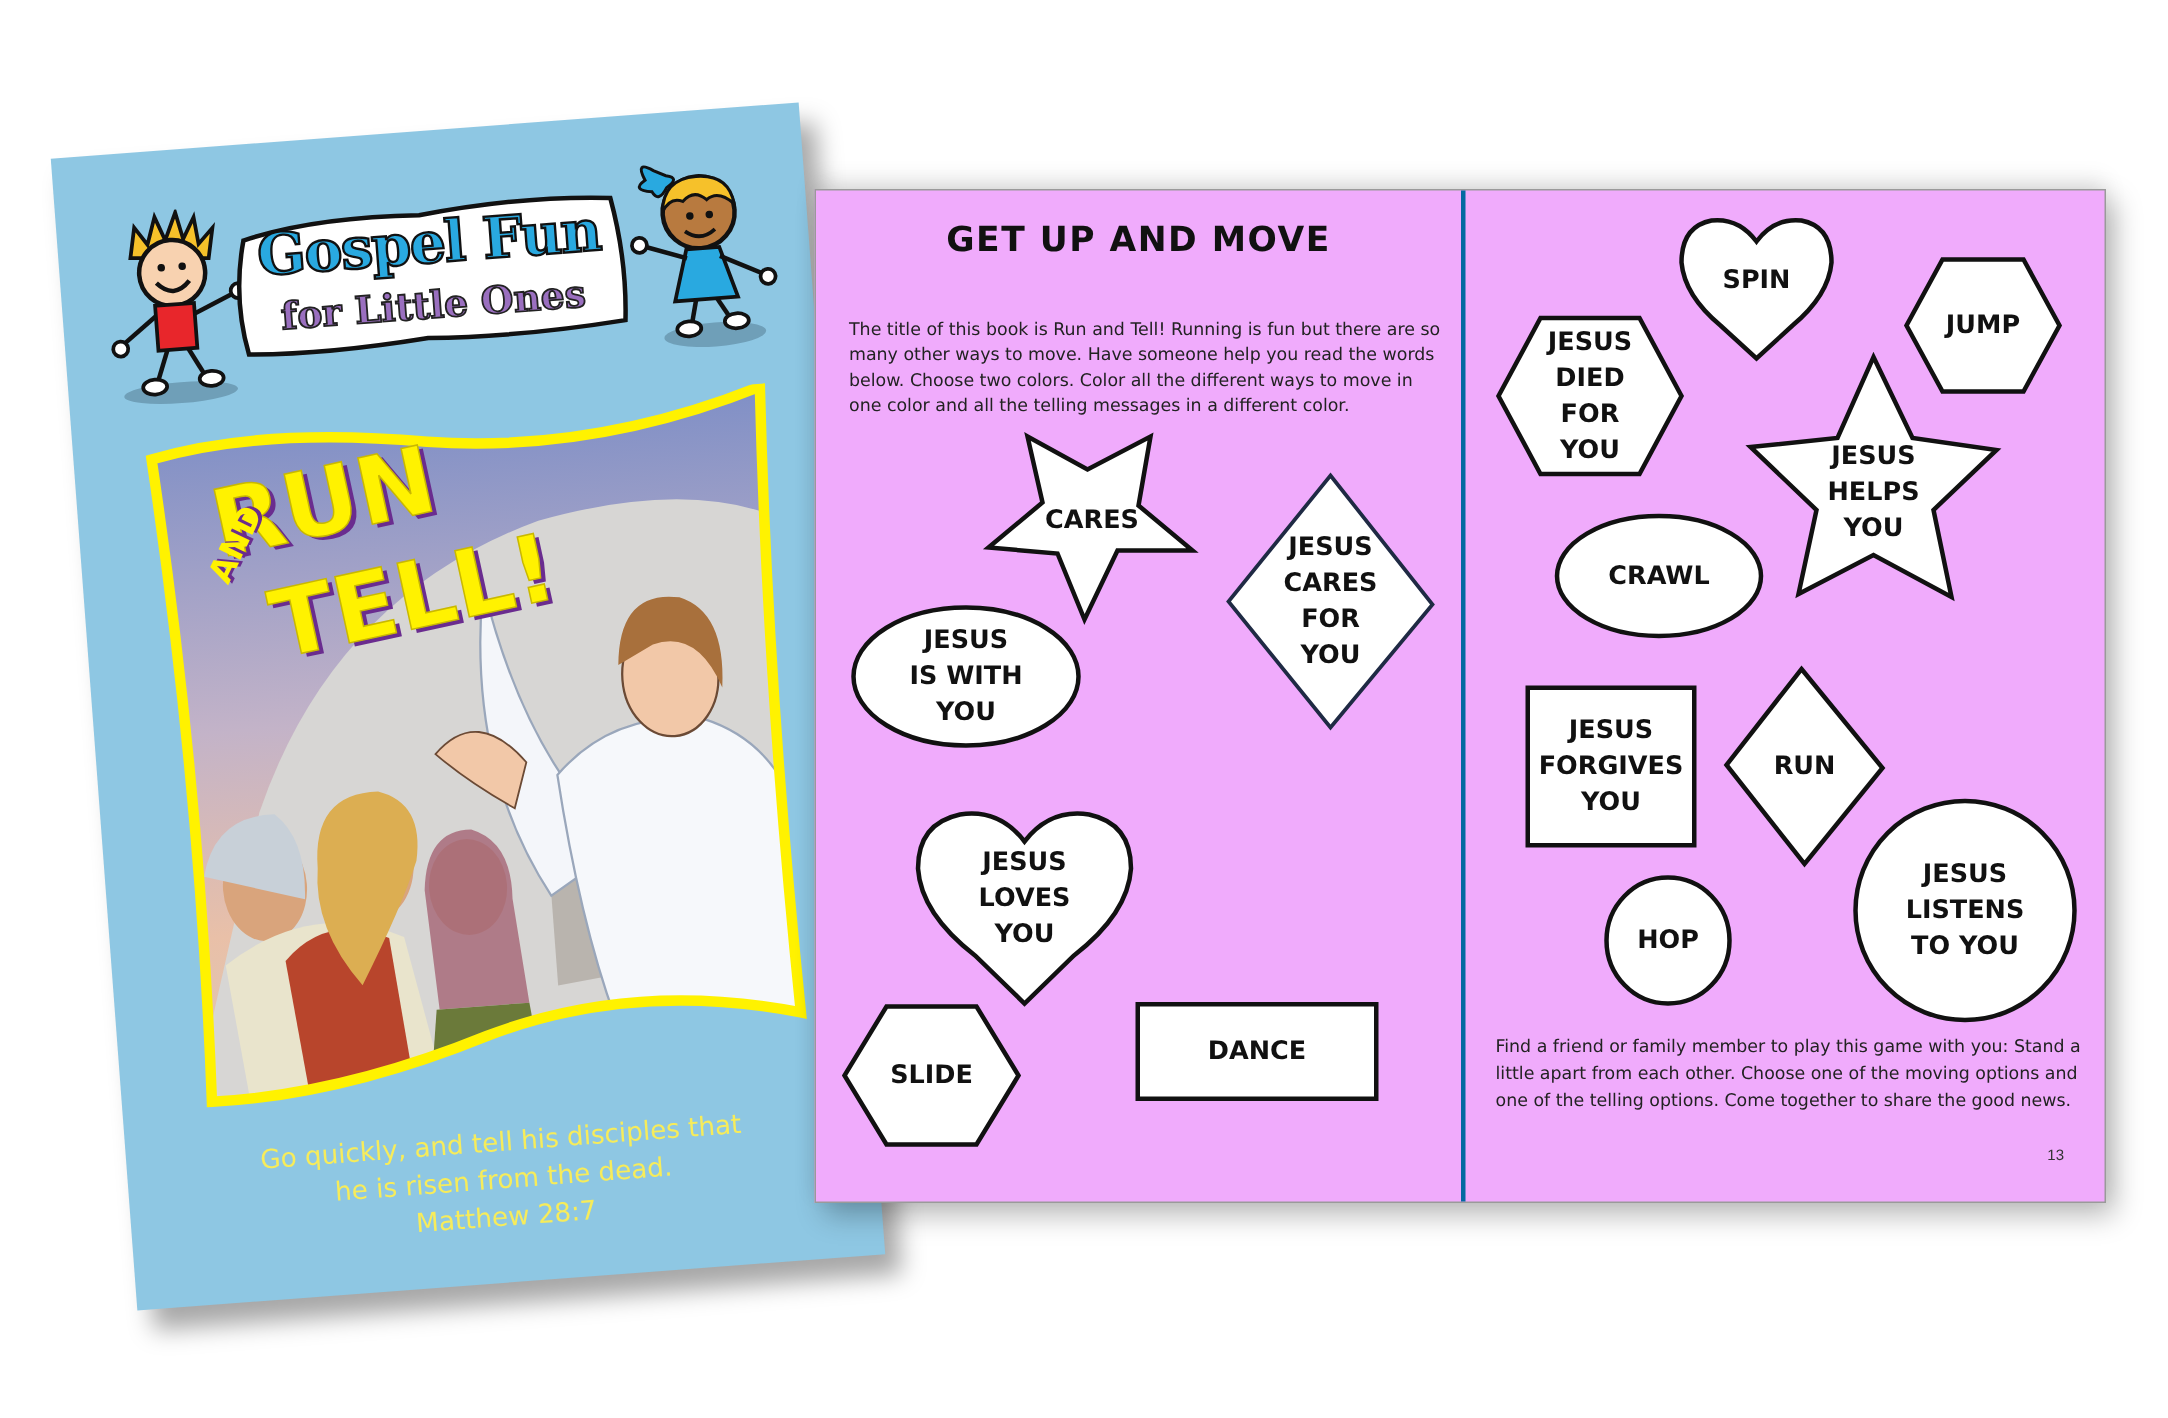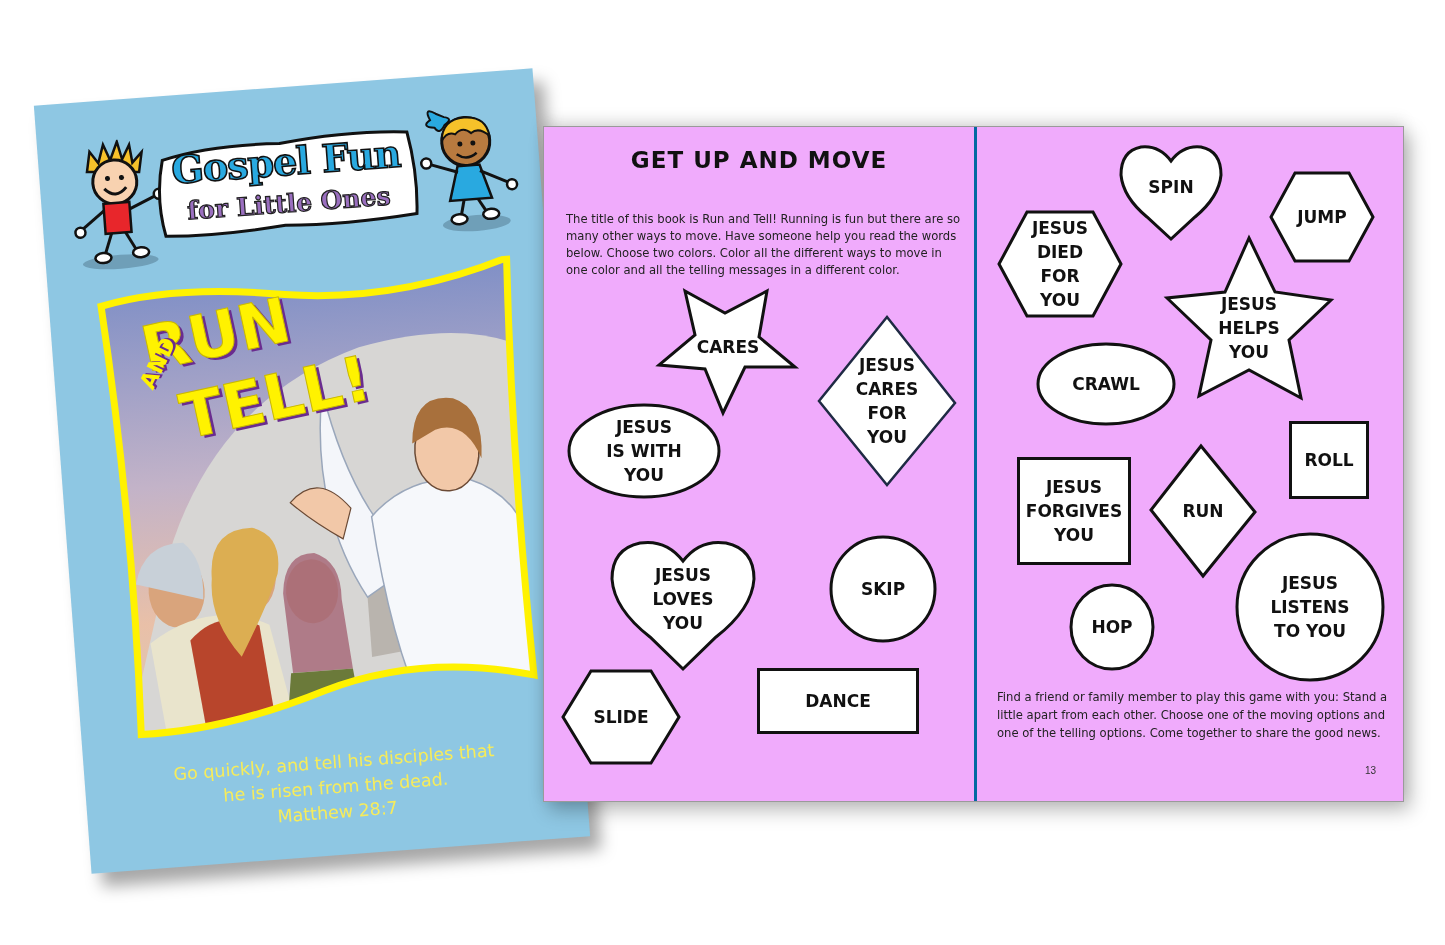--- a/index.html
+++ b/index.html
@@ -175,26 +175,20 @@
 
     <div class="shape" style="left:66px;top:412px;width:146px;height:132px">
       <svg viewBox="0 0 146 132">
           <path d="M73 22 Q56 0 30 4 Q2 10 2 40 Q4 70 40 98 L73 130 L106 98 Q142 70 144 40 Q144 10 116 4 Q90 0 73 22 Z" fill="#fff" stroke="#111" stroke-width="3"></path>
         </svg>
       <div class="lbl" style="top:-6px">JESUS
 LOVES
 YOU</div>
     </div>
 
-    <div class="shape" style="left:285px;top:408px;width:108px;height:108px">
-      <svg viewBox="0 0 108 108">
-          <circle cx="54" cy="54" r="52" fill="#fff" stroke="#111" stroke-width="3"></circle>
-        </svg>
-      <div class="lbl">SKIP</div>
-    </div>
 
     <div class="shape" style="left:213px;top:541px;width:162px;height:66px">
       <svg viewBox="0 0 162 66">
           <rect x="1.5" y="1.5" width="159" height="63" fill="#fff" stroke="#111" stroke-width="3"></rect>
         </svg>
       <div class="lbl">DANCE</div>
     </div>
 
     <div class="shape" style="left:17px;top:542px;width:120px;height:96px">
       <svg viewBox="0 0 120 96">
@@ -239,26 +233,20 @@
 YOU</div>
     </div>
 
     <div class="shape" style="left:59px;top:215px;width:140px;height:84px">
       <svg viewBox="0 0 140 84">
           <ellipse cx="70" cy="42" rx="68" ry="40" fill="#fff" stroke="#111" stroke-width="3"></ellipse>
         </svg>
       <div class="lbl">CRAWL</div>
     </div>
 
-    <div class="shape" style="left:312px;top:294px;width:80px;height:78px">
-      <svg viewBox="0 0 80 78">
-          <rect x="1.5" y="1.5" width="77" height="75" fill="#fff" stroke="#111" stroke-width="3"></rect>
-        </svg>
-      <div class="lbl">ROLL</div>
-    </div>
 
     <div class="shape" style="left:40px;top:330px;width:114px;height:108px">
       <svg viewBox="0 0 114 108">
           <rect x="1.5" y="1.5" width="111" height="105" fill="#fff" stroke="#111" stroke-width="3"></rect>
         </svg>
       <div class="lbl">JESUS
 FORGIVES
 YOU</div>
     </div>
 

